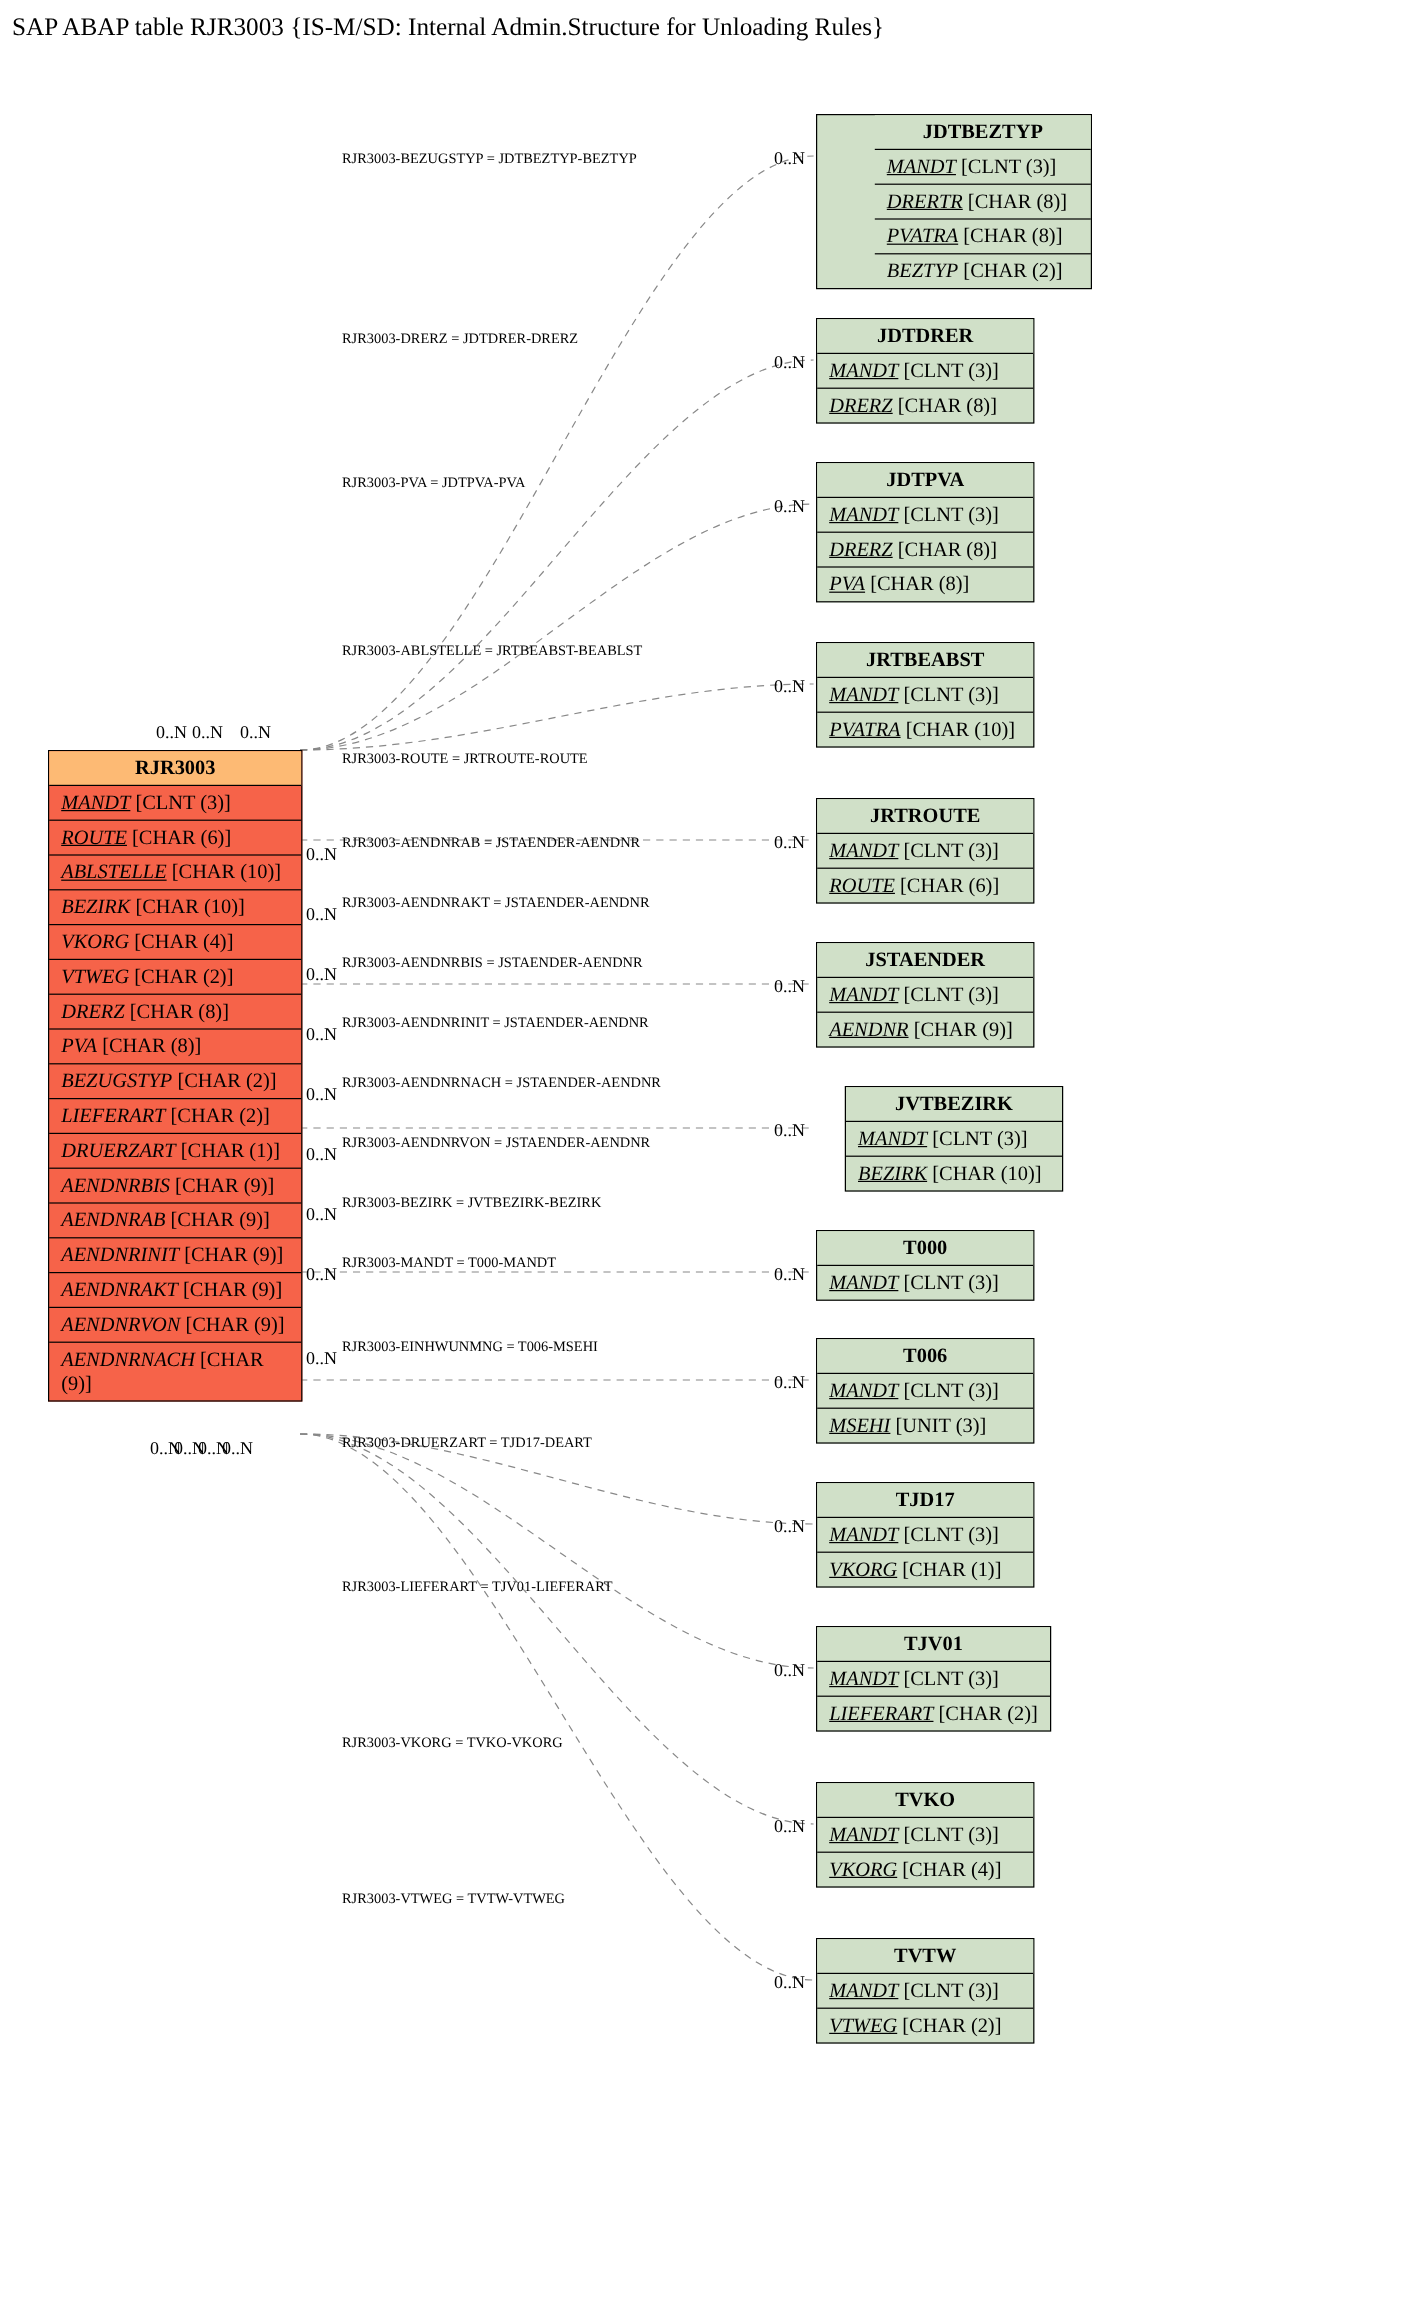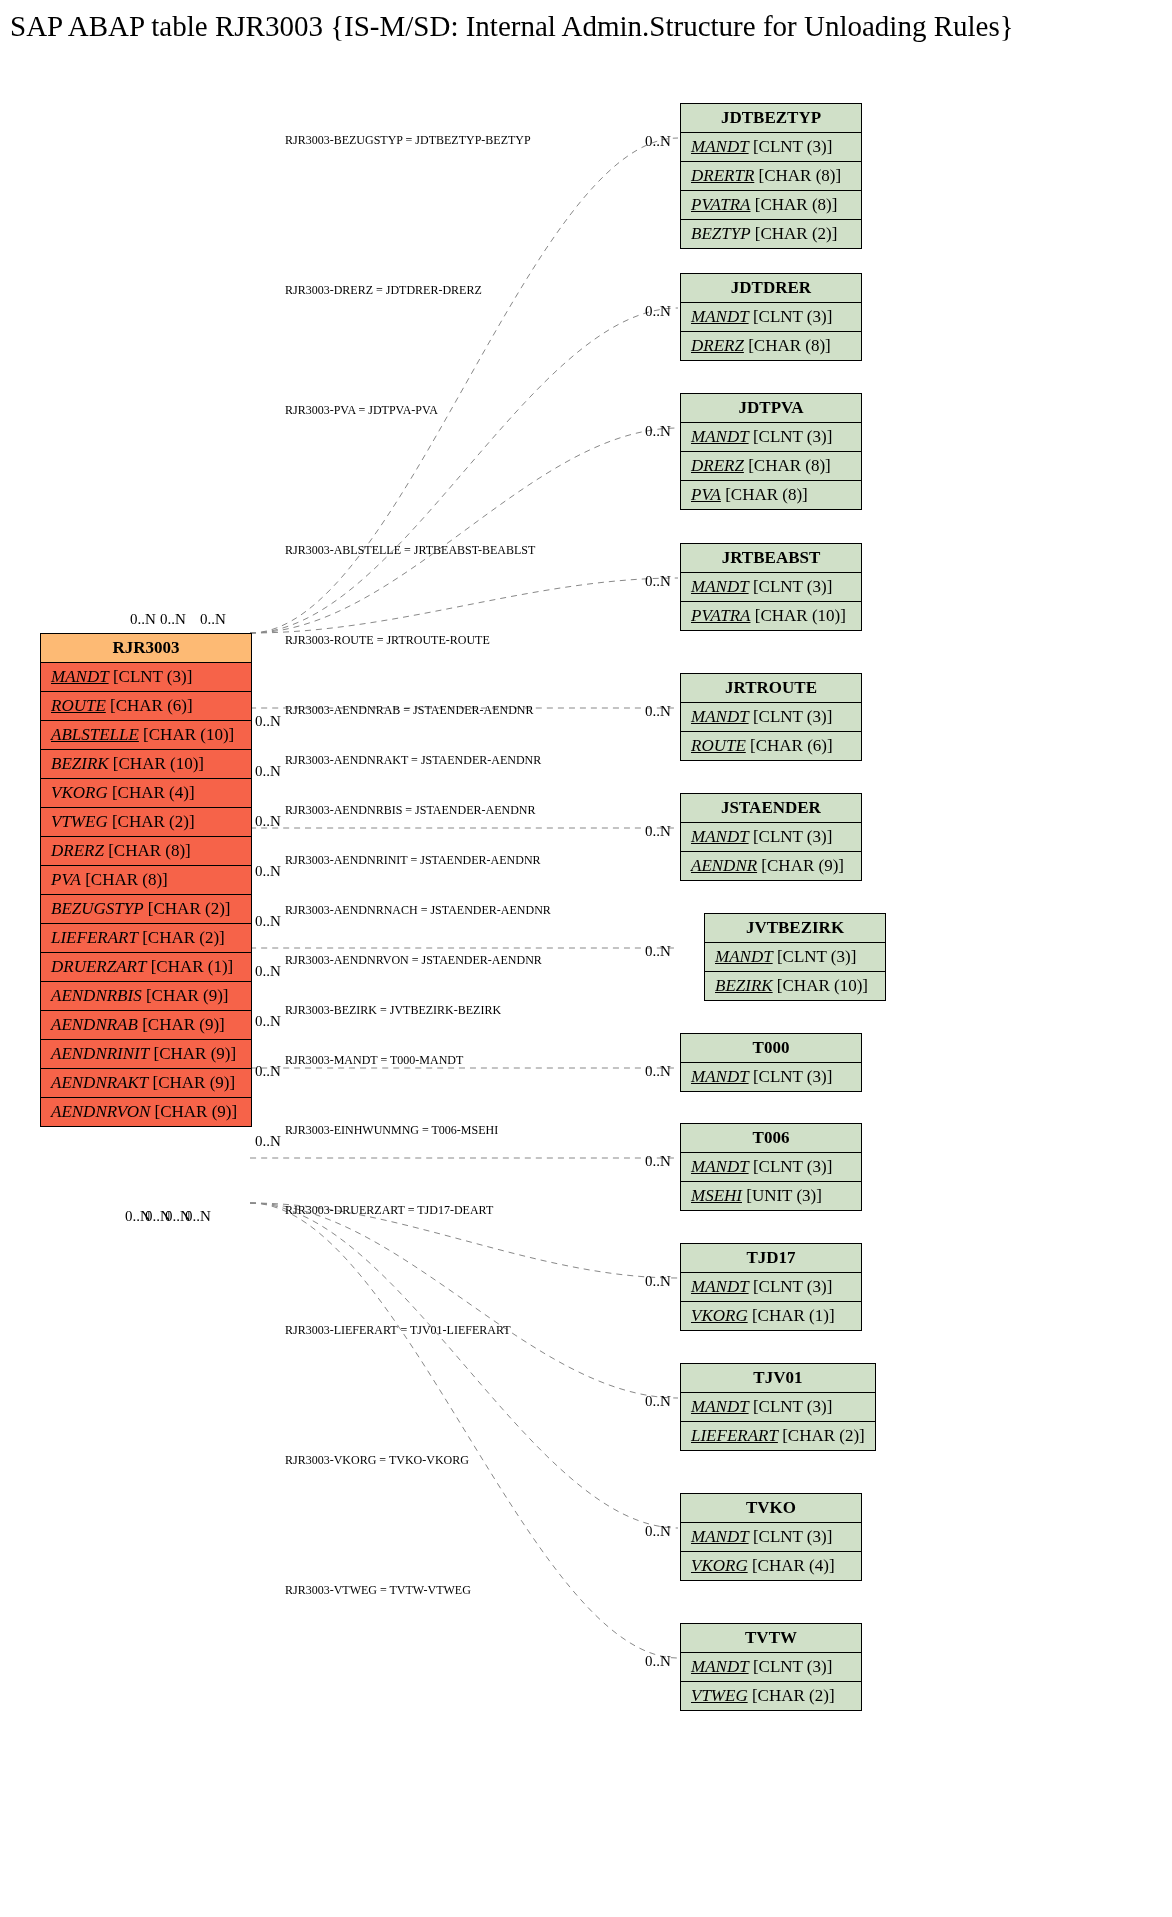--- a/index.html
+++ b/index.html
@@ -1,16 +1,16 @@
 <!DOCTYPE html>
 <html><head>
 <meta charset="utf-8">
 <style>
 body{font-family:Georgia,serif;font-size:17px;margin:0;padding:10px;background:#fff;color:#000}
-.title{font-size:29px;margin-bottom:20px}
+.title{font-size:21px;margin-bottom:20px}
 .canvas{position:relative;width:1152px;height:1870px}
 .tbl{position:absolute;border:1px solid #000}
 .tbl .hdr{font-weight:bold;text-align:center;padding:4px 10px;border-bottom:1px solid #000}
 .tbl .row{padding:4px 10px;border-bottom:1px solid #000}
 .tbl .row:last-child{border-bottom:none}
 .tbl .row .fn{font-style:italic}
 .tbl .row .ul{text-decoration:underline}
 .main{background:#f66349}
 .main .hdr{background:#fdba74}
 .ref{background:#d0e0c8}
@@ -52,24 +52,25 @@
       <div class="row"><span class="fn">DRERZ</span> [CHAR (8)]</div>
       <div class="row"><span class="fn">PVA</span> [CHAR (8)]</div>
       <div class="row"><span class="fn">BEZUGSTYP</span> [CHAR (2)]</div>
       <div class="row"><span class="fn">LIEFERART</span> [CHAR (2)]</div>
       <div class="row"><span class="fn">DRUERZART</span> [CHAR (1)]</div>
       <div class="row"><span class="fn">AENDNRBIS</span> [CHAR (9)]</div>
       <div class="row"><span class="fn">AENDNRAB</span> [CHAR (9)]</div>
       <div class="row"><span class="fn">AENDNRINIT</span> [CHAR (9)]</div>
       <div class="row"><span class="fn">AENDNRAKT</span> [CHAR (9)]</div>
       <div class="row"><span class="fn">AENDNRVON</span> [CHAR (9)]</div>
+      <div class="row"><span class="fn">AENDNRNACH</span> [CHAR (9)]</div>
     </div>
 
   <div id="refs">
-      <div class="tbl ref" style="left: 670px; top: 40px; min-width: 180px;">
+      <div class="tbl ref" style="left: 670px; top: 40px; min-width: 180px; padding-left: 48px;">
         <div class="hdr">JDTBEZTYP</div>
         <div class="row"><span class="fn ul">MANDT</span> [CLNT (3)]</div>
         <div class="row"><span class="fn ul">DRERTR</span> [CHAR (8)]</div>
         <div class="row"><span class="fn ul">PVATRA</span> [CHAR (8)]</div>
         <div class="row"><span class="fn">BEZTYP</span> [CHAR (2)]</div>
       </div>
       <div class="card" style="left: 635px; top: 70px;">0..N</div>
       <div class="tbl ref" style="left: 670px; top: 210px; min-width: 180px;">
         <div class="hdr">JDTDRER</div>
         <div class="row"><span class="fn ul">MANDT</span> [CLNT (3)]</div>

